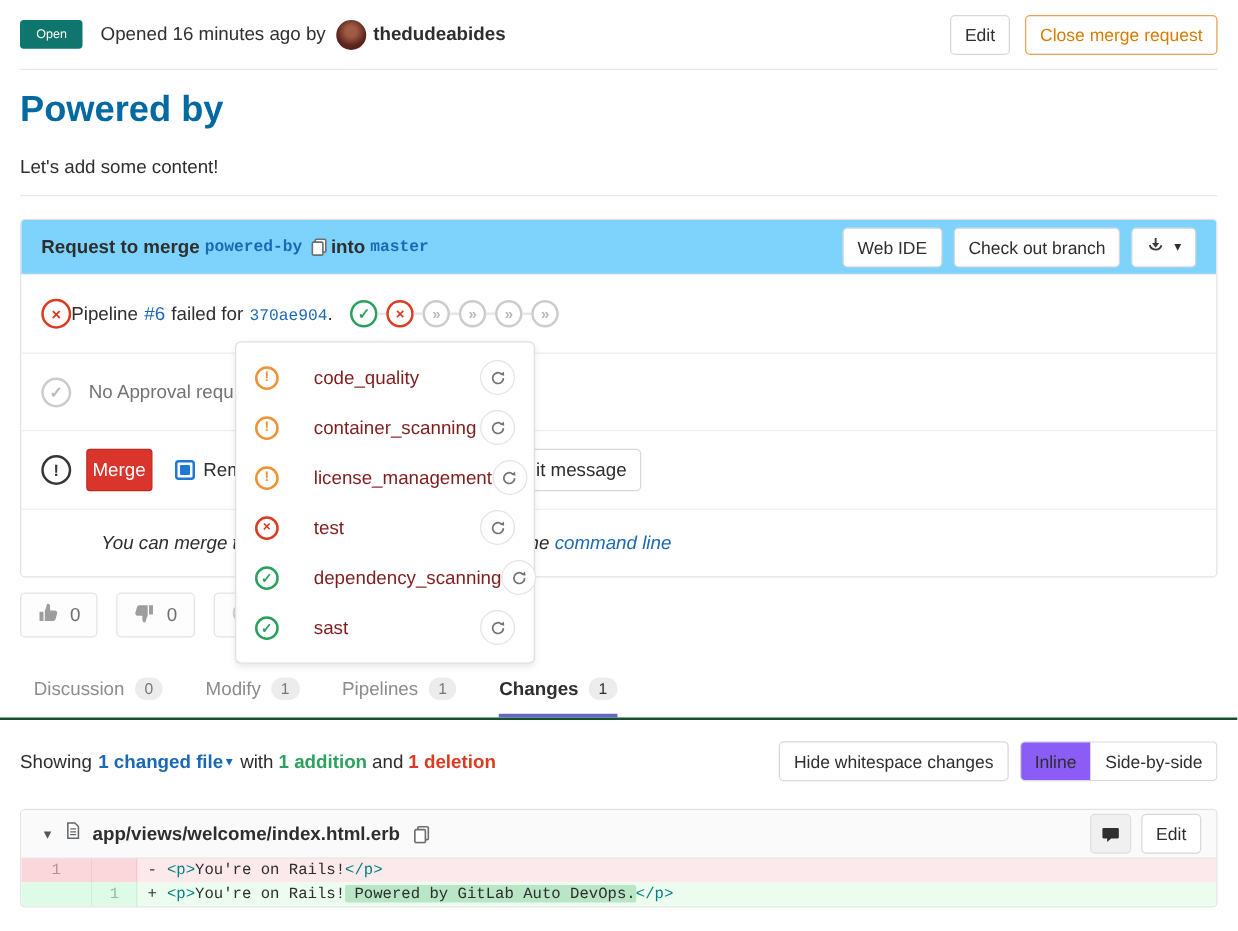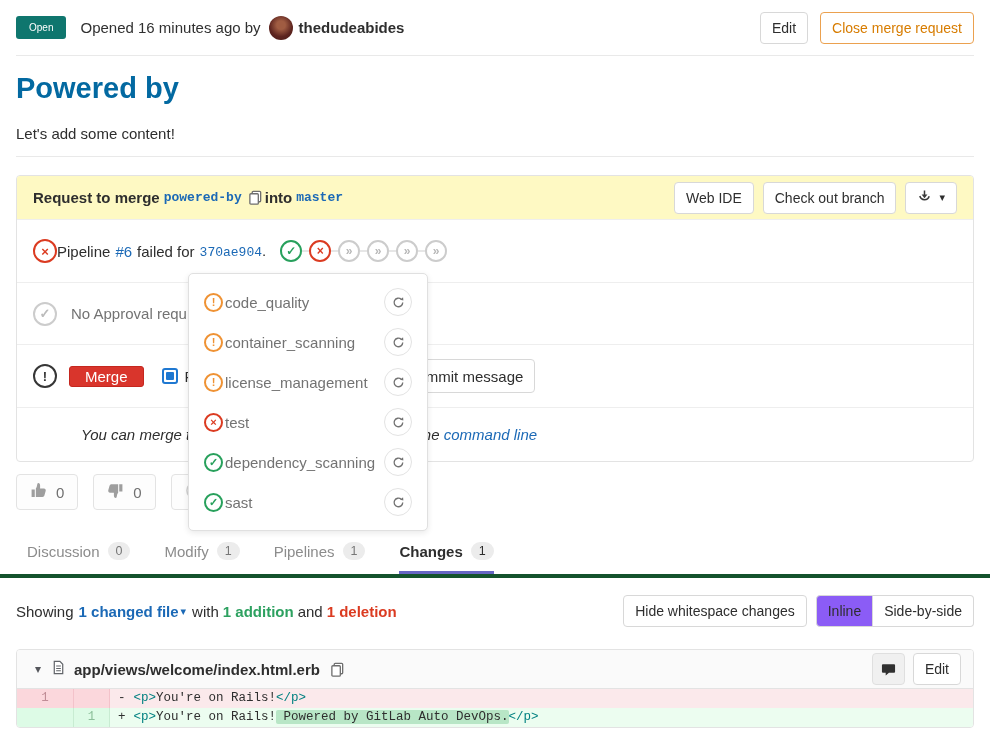--- a/index.html
+++ b/index.html
@@ -19,21 +19,21 @@
 
 
 .mr-title{font-size:29px;color:#0369a1;font-weight:700;margin-top:16px}
 .mr-desc{font-size:15px;margin-top:20px}
 .sep{border:none;border-top:1px solid #e9e9e9;margin-top:14px}
 
 
 .mr-widget{border:1px solid #e3e3e3;border-radius:4px;margin-top:18px;overflow:hidden}
 .widget-row{display:flex;align-items:center;padding:0 16px;border-bottom:1px solid #eee}
 .widget-row:last-child{border-bottom:none}
-.row-request{height:44px;background:#fef9c3;font-size:15px}
+.row-request{height:44px;background:#7dd3fc;font-size:15px}
 .row-request .bold{font-weight:bold}
 .branch{font-family:"Liberation Mono","DejaVu Sans Mono",monospace;font-size:13px;font-weight:bold;color:#1b69b6;margin:0 4px;text-decoration:none;cursor:pointer}
 .icon-btn{background:none;border:none;cursor:pointer;display:inline-flex;align-items:center;margin:0 2px}
 .row-request .btn{margin-left:9px}
 .dl-caret{font-size:11px;color:#2e2e2e;margin-left:7px}
 
 .ci-icon{border-radius:50%;border:2px solid;display:inline-flex;align-items:center;justify-content:center;font-weight:bold;flex:none;cursor:pointer;background:#fff}
 .ci-24{width:24px;height:24px;font-size:13px}
 .ci-22{width:22px;height:22px;font-size:12px}
 .ci-19{width:19px;height:19px;font-size:11px}
@@ -48,35 +48,35 @@
 .row-pipeline .txt{}
 .lnk{color:#1b69b6;text-decoration:none;cursor:pointer}
 .mono{font-family:"Liberation Mono","DejaVu Sans Mono",monospace;font-size:13px}
 .stages{display:flex;align-items:center;margin-left:14px}
 .connector{width:7px;height:2px;background:#e6e6e6}
 
 .row-approval{height:62px;color:#737373;font-size:15px}
 .row-approval .txt{margin-left:14px;white-space:nowrap}
 
 .row-merge{height:63px}
-.btn-merge{background:#d9352c;color:#fff;border:1px solid #c5271f;border-radius:3px;height:21px;padding:0 15px;font-size:15px;margin-left:12px;cursor:pointer}
+.btn-merge{background:#d9352c;color:#fff;border:1px solid #c5271f;border-radius:3px;height:34px;padding:0 4px;font-size:15px;margin-left:12px;cursor:pointer}
 .checkbox{width:16px;height:16px;border:2px solid #1f78d1;border-radius:3px;background:#fff;position:relative;margin-left:18px;flex:none;cursor:pointer}
 .checkbox::after{content:"";position:absolute;inset:2px;background:#1f78d1;border-radius:1px}
 .cb-label{font-size:15px;margin-left:7px;white-space:nowrap}
 .btn-modify{margin-left:10px;height:34px;font-size:15px}
 
 .row-cli{height:53px;font-style:italic;font-size:15px}
 .row-cli .txt{margin-left:48px;white-space:nowrap}
 
 
 .awards{display:flex;gap:15px;margin-top:12px}
 .award-btn{height:36px;border:1px solid #e3e3e3;border-radius:4px;background:#fdfdfd;display:inline-flex;align-items:center;gap:9px;padding:0 13px;color:#707070;font-size:15px;cursor:pointer}
 
 
-.tabs{border-bottom:4px solid #14532d;margin:18px -16px 0;padding:0 27px;display:flex;gap:34px}
+.tabs{border-bottom:2px solid #14532d;margin:18px -16px 0;padding:0 27px;display:flex;gap:34px}
 .tab{padding:14px 0 11px;font-size:15px;color:#8c8c8c;display:flex;gap:8px;align-items:center;border-bottom:3px solid transparent;cursor:pointer}
 .tab.active{color:#2e2e2e;font-weight:bold;border-bottom-color:#6666c4}
 .tab-badge{background:#ececec;border-radius:10px;padding:2px 8px;font-size:12.5px;color:#777;font-weight:normal}
 .tab.active .tab-badge{color:#2e2e2e}
 
 
 .diff-controls{display:flex;align-items:center;margin-top:17px;font-size:15px}
 .blue-bold{color:#1b69b6;font-weight:bold}
 .green-bold{color:#2da160;font-weight:bold}
 .red-bold{color:#db3b21;font-weight:bold}
@@ -105,21 +105,21 @@
 .removed .dcode{background:#fbe9eb}
 .added .dg1,.added .dg2{background:#ddfbe6;color:#8cbf9a;border-right:1px solid #c8ecd2}
 .added .dcode{background:#ecfdf0}
 .sign{margin-right:8px}
 .tag{color:#008080}
 .idiff{background:#b8e6c6;border-radius:2px}
 
 
 .dropdown{position:absolute;left:188px;top:273px;width:240px;background:#fff;border:1px solid #e0e0e0;border-radius:5px;box-shadow:0 2px 6px rgba(0,0,0,.09);padding:8px 0;z-index:50}
 .job{display:flex;align-items:center;height:40px;padding:0 15px;cursor:pointer}
-.job-name{color:#737373;font-size:15px;flex:1;margin-left:2px}
+.job-name{color:#7f1d1d;font-size:15px;flex:1;margin-left:28px}
 .retry{width:28px;height:28px;border:1px solid #e3e3e3;border-radius:50%;display:inline-flex;align-items:center;justify-content:center;background:#fff;cursor:pointer;flex:none}
 </style>
 </head>
 <body>
 
 <div class="page">
 
   <div class="mr-header">
     <span class="badge-open">Open</span>
     <span class="byline">Opened 16 minutes ago by</span>

